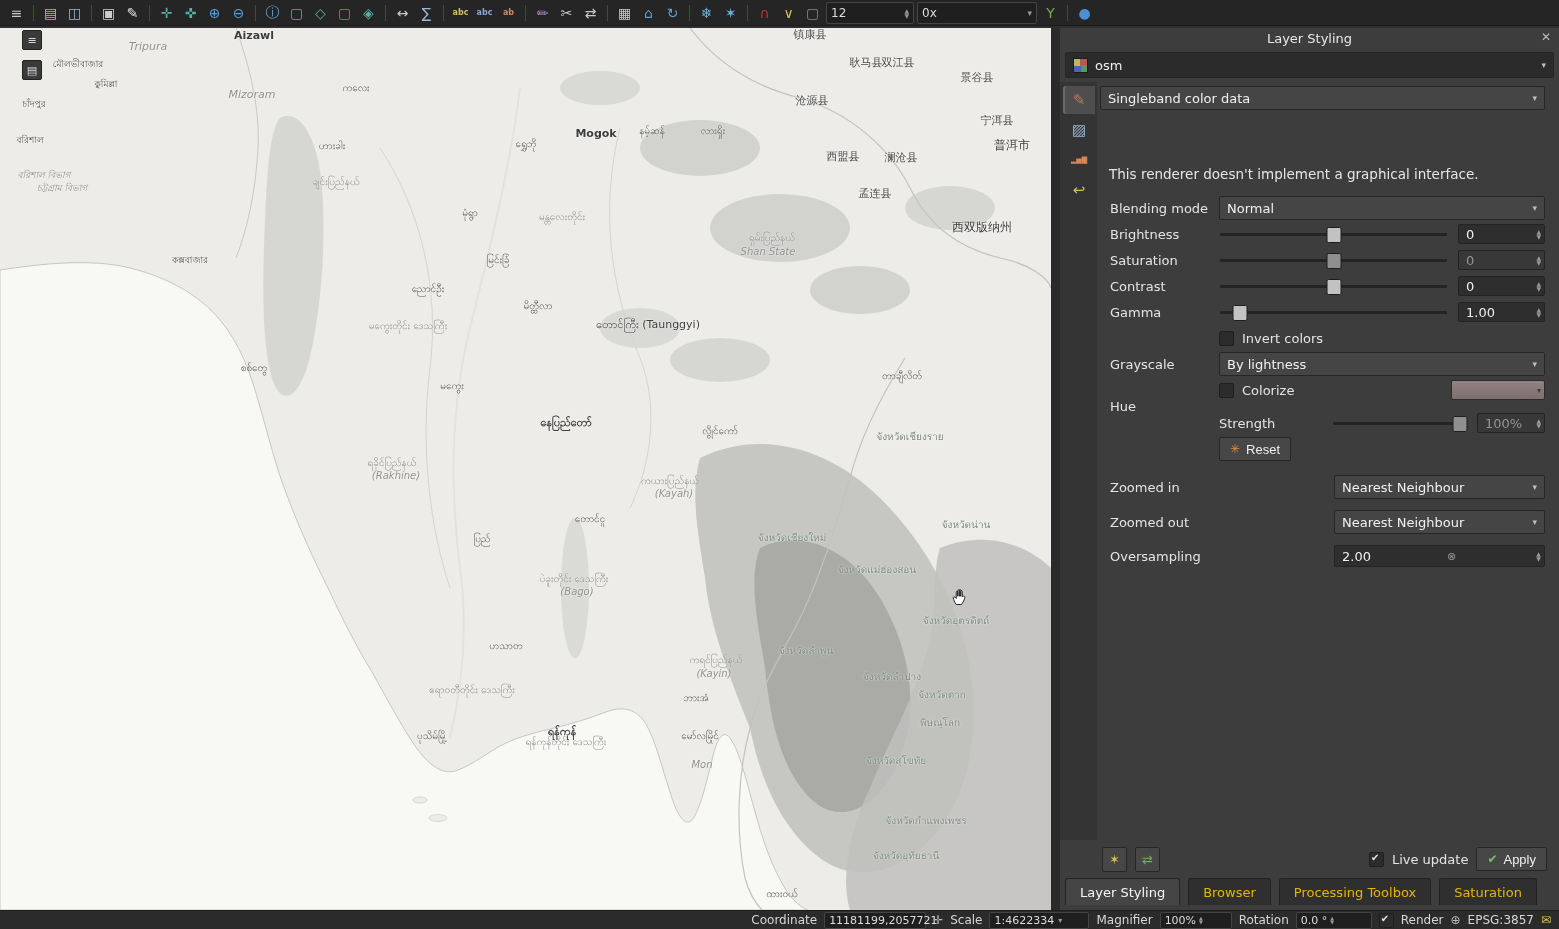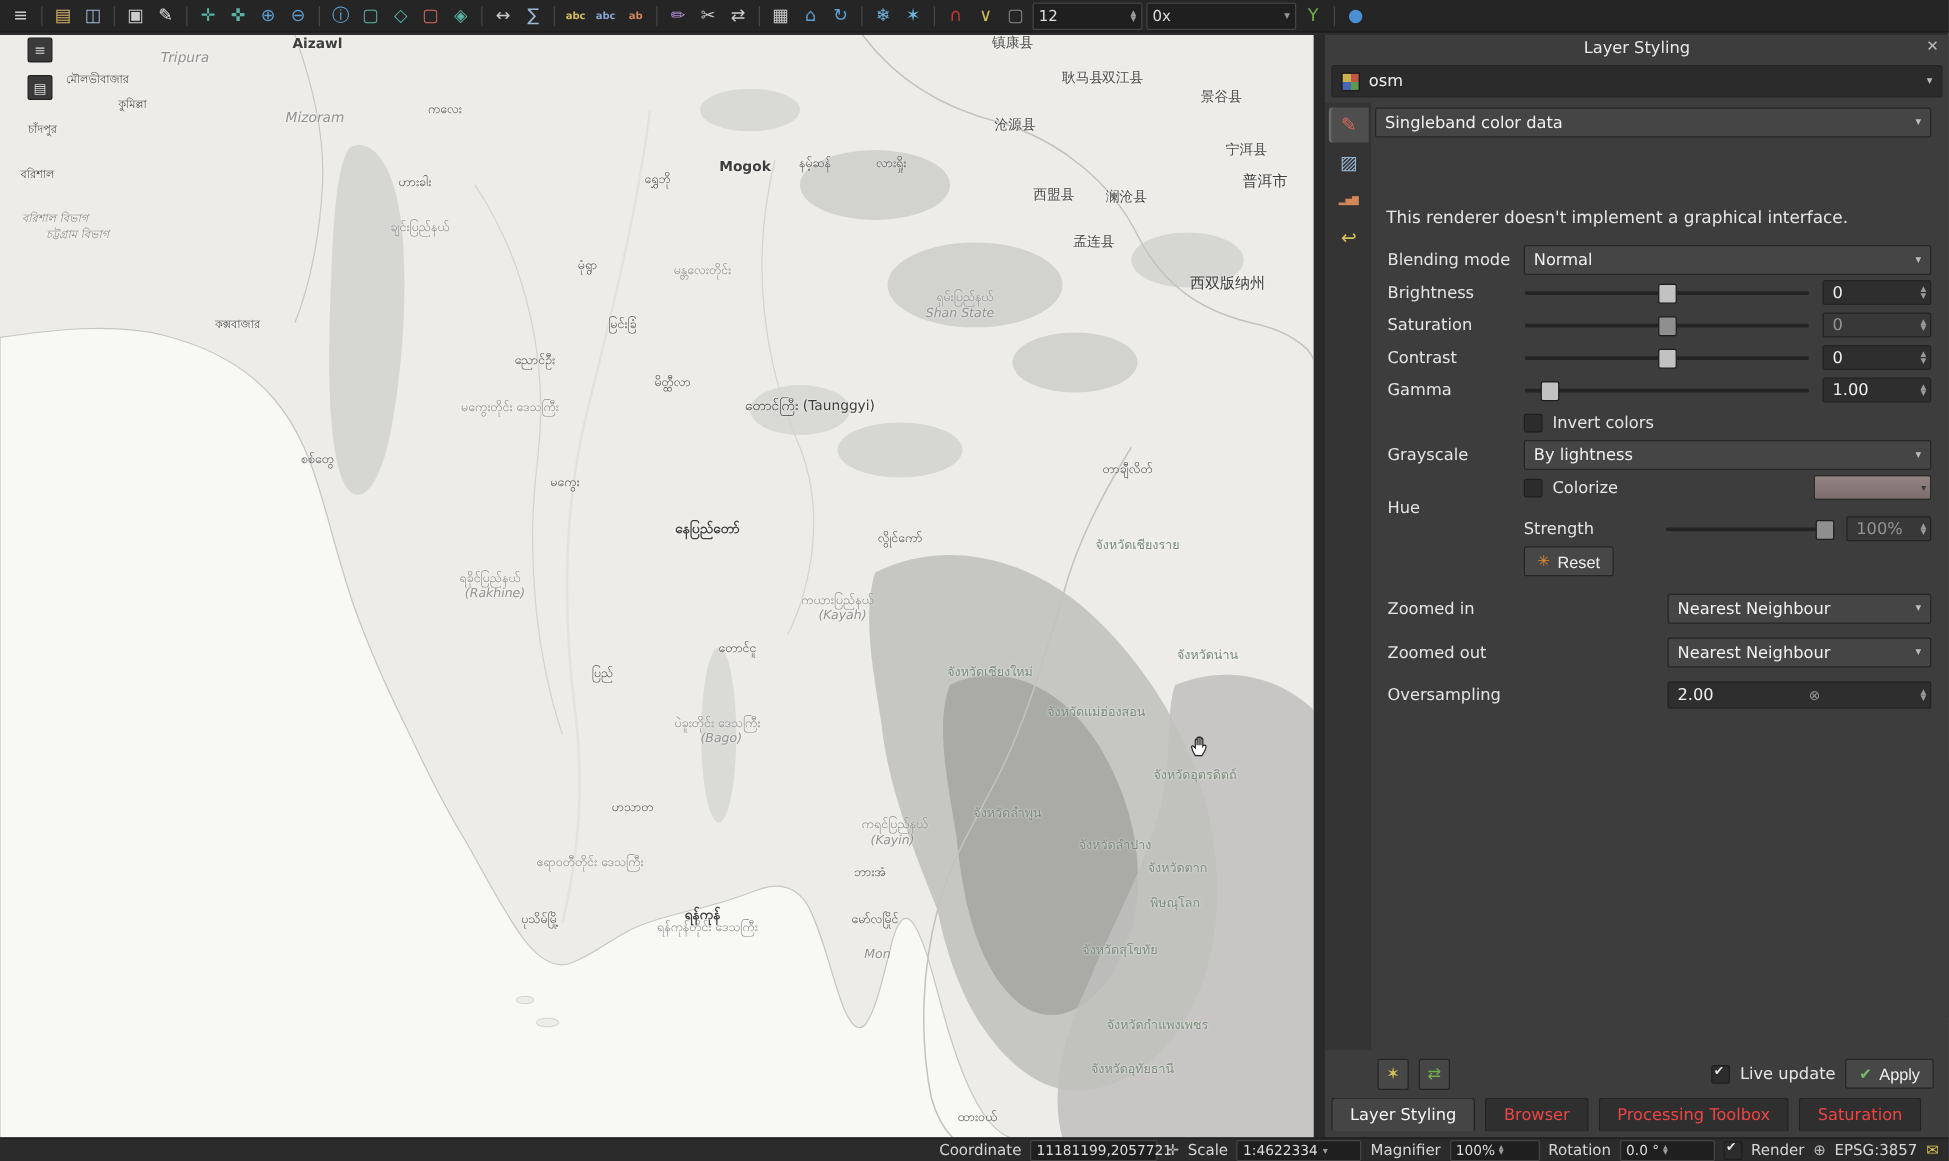--- a/index.html
+++ b/index.html
@@ -74,21 +74,21 @@
   .btn{height:24px;background:#474747;border:1px solid #262626;border-radius:2px;color:#efefef;
     display:inline-flex;align-items:center;gap:6px;padding:0 10px;font-size:13px}
   .btn .ri{color:#e08a2e;font-size:12px}
   .btn .gi{color:#79c26a;font-size:12px}
   .panel-footer{position:absolute;left:0;right:0;bottom:38px;height:26px;display:flex;align-items:center;
     padding:0 12px 0 42px;box-sizing:border-box;gap:8px}
   .sq-btn{width:23px;height:23px;background:#474747;border:1px solid #262626;border-radius:2px;
     display:flex;align-items:center;justify-content:center;font-size:13px}
   .panel-tabs{position:absolute;left:5px;bottom:4px;height:28px;display:flex;gap:8px}
   .ptab{height:26px;background:#2f2f2f;border:1px solid #222;border-bottom:none;border-radius:3px 3px 0 0;
-    display:flex;align-items:center;padding:0 14px;font-size:13px;color:#ef4444}
+    display:flex;align-items:center;padding:0 14px;font-size:13px;color:#eab308}
   .ptab.active{background:#454545;color:#f5f5f5}
   
   .statusbar{position:absolute;left:0;bottom:0;right:0;height:19px;background:#2b2b2b;border-top:1px solid #1d1d1d;
     display:flex;align-items:center;gap:7px;padding:0 8px;font-size:12px;color:#d6d6d6;box-sizing:border-box}
   .sb-input{height:15px;background:#1f1f1f;border:1px solid #444;border-radius:2px;
     display:flex;align-items:center;padding:0 4px;font-size:11px;color:#ddd}
   .sb-input .arrows{display:flex;flex-direction:column;font-size:5px;line-height:4px;color:#9a9a9a;padding-left:3px}
   .sb-input .arrow{font-size:8px;color:#9a9a9a;padding-left:4px}
   .sb-spacer{flex:1}
   .mini-ico{font-size:12px;color:#bdbdbd}

